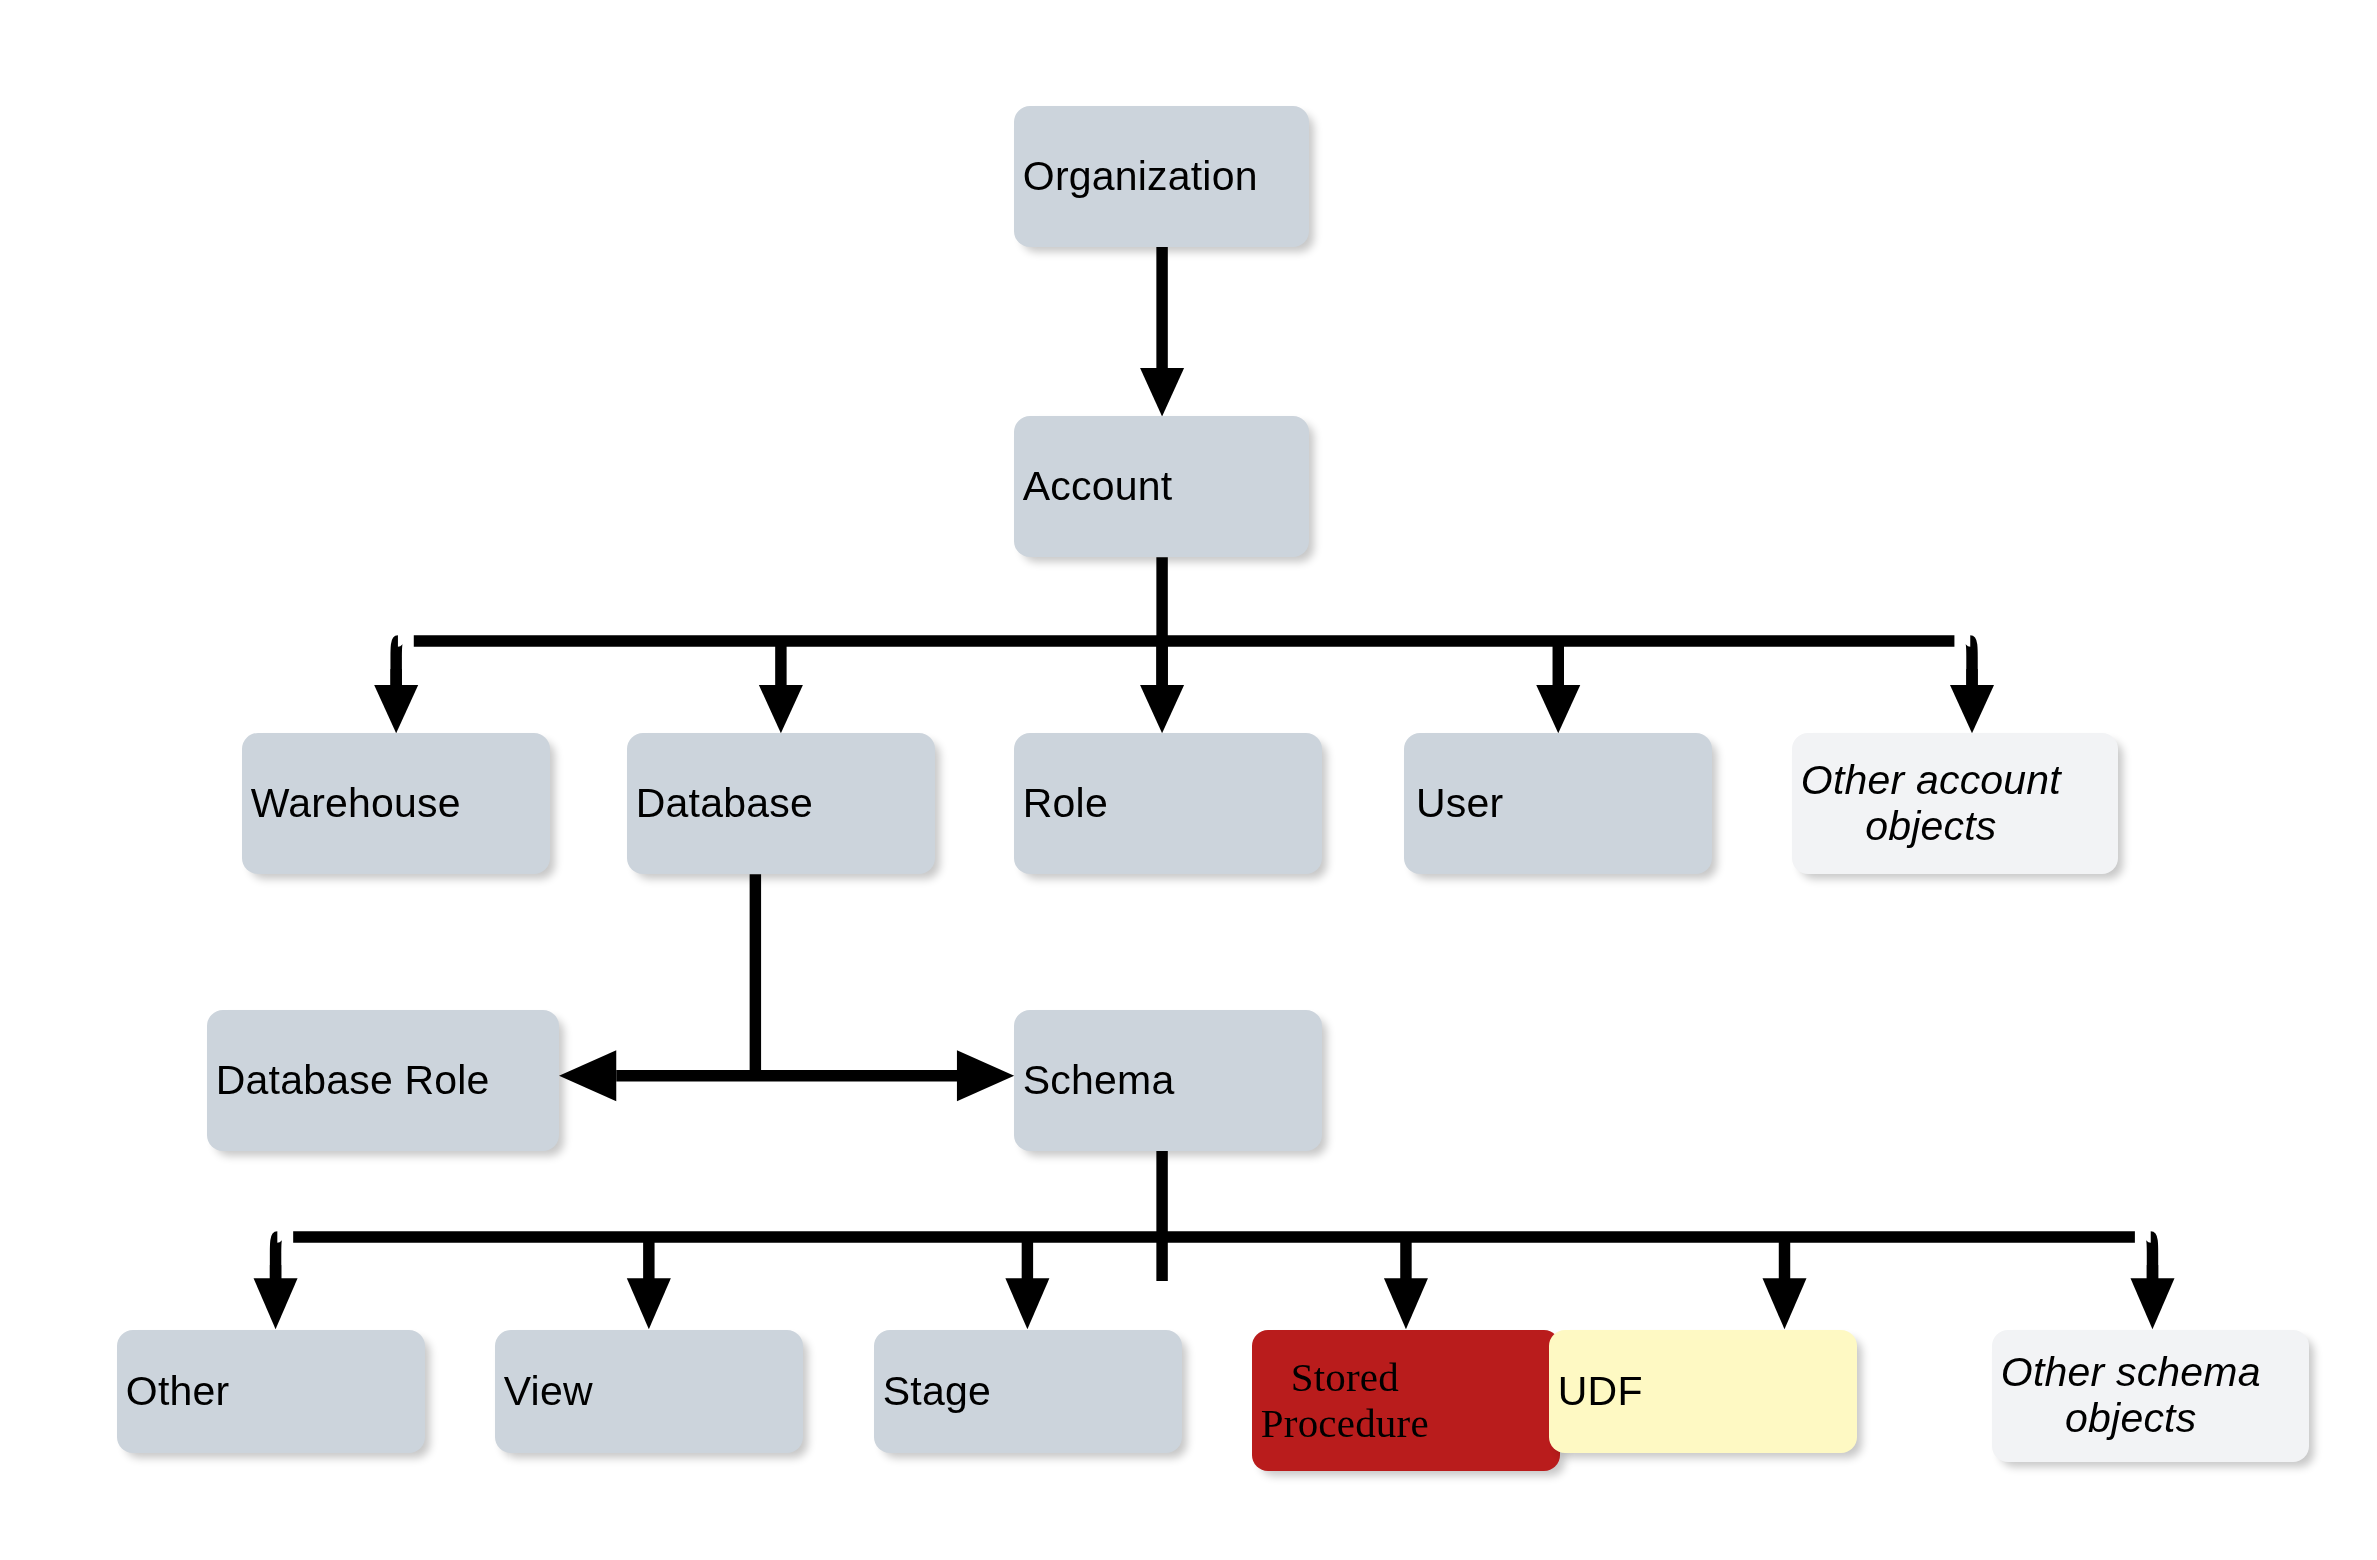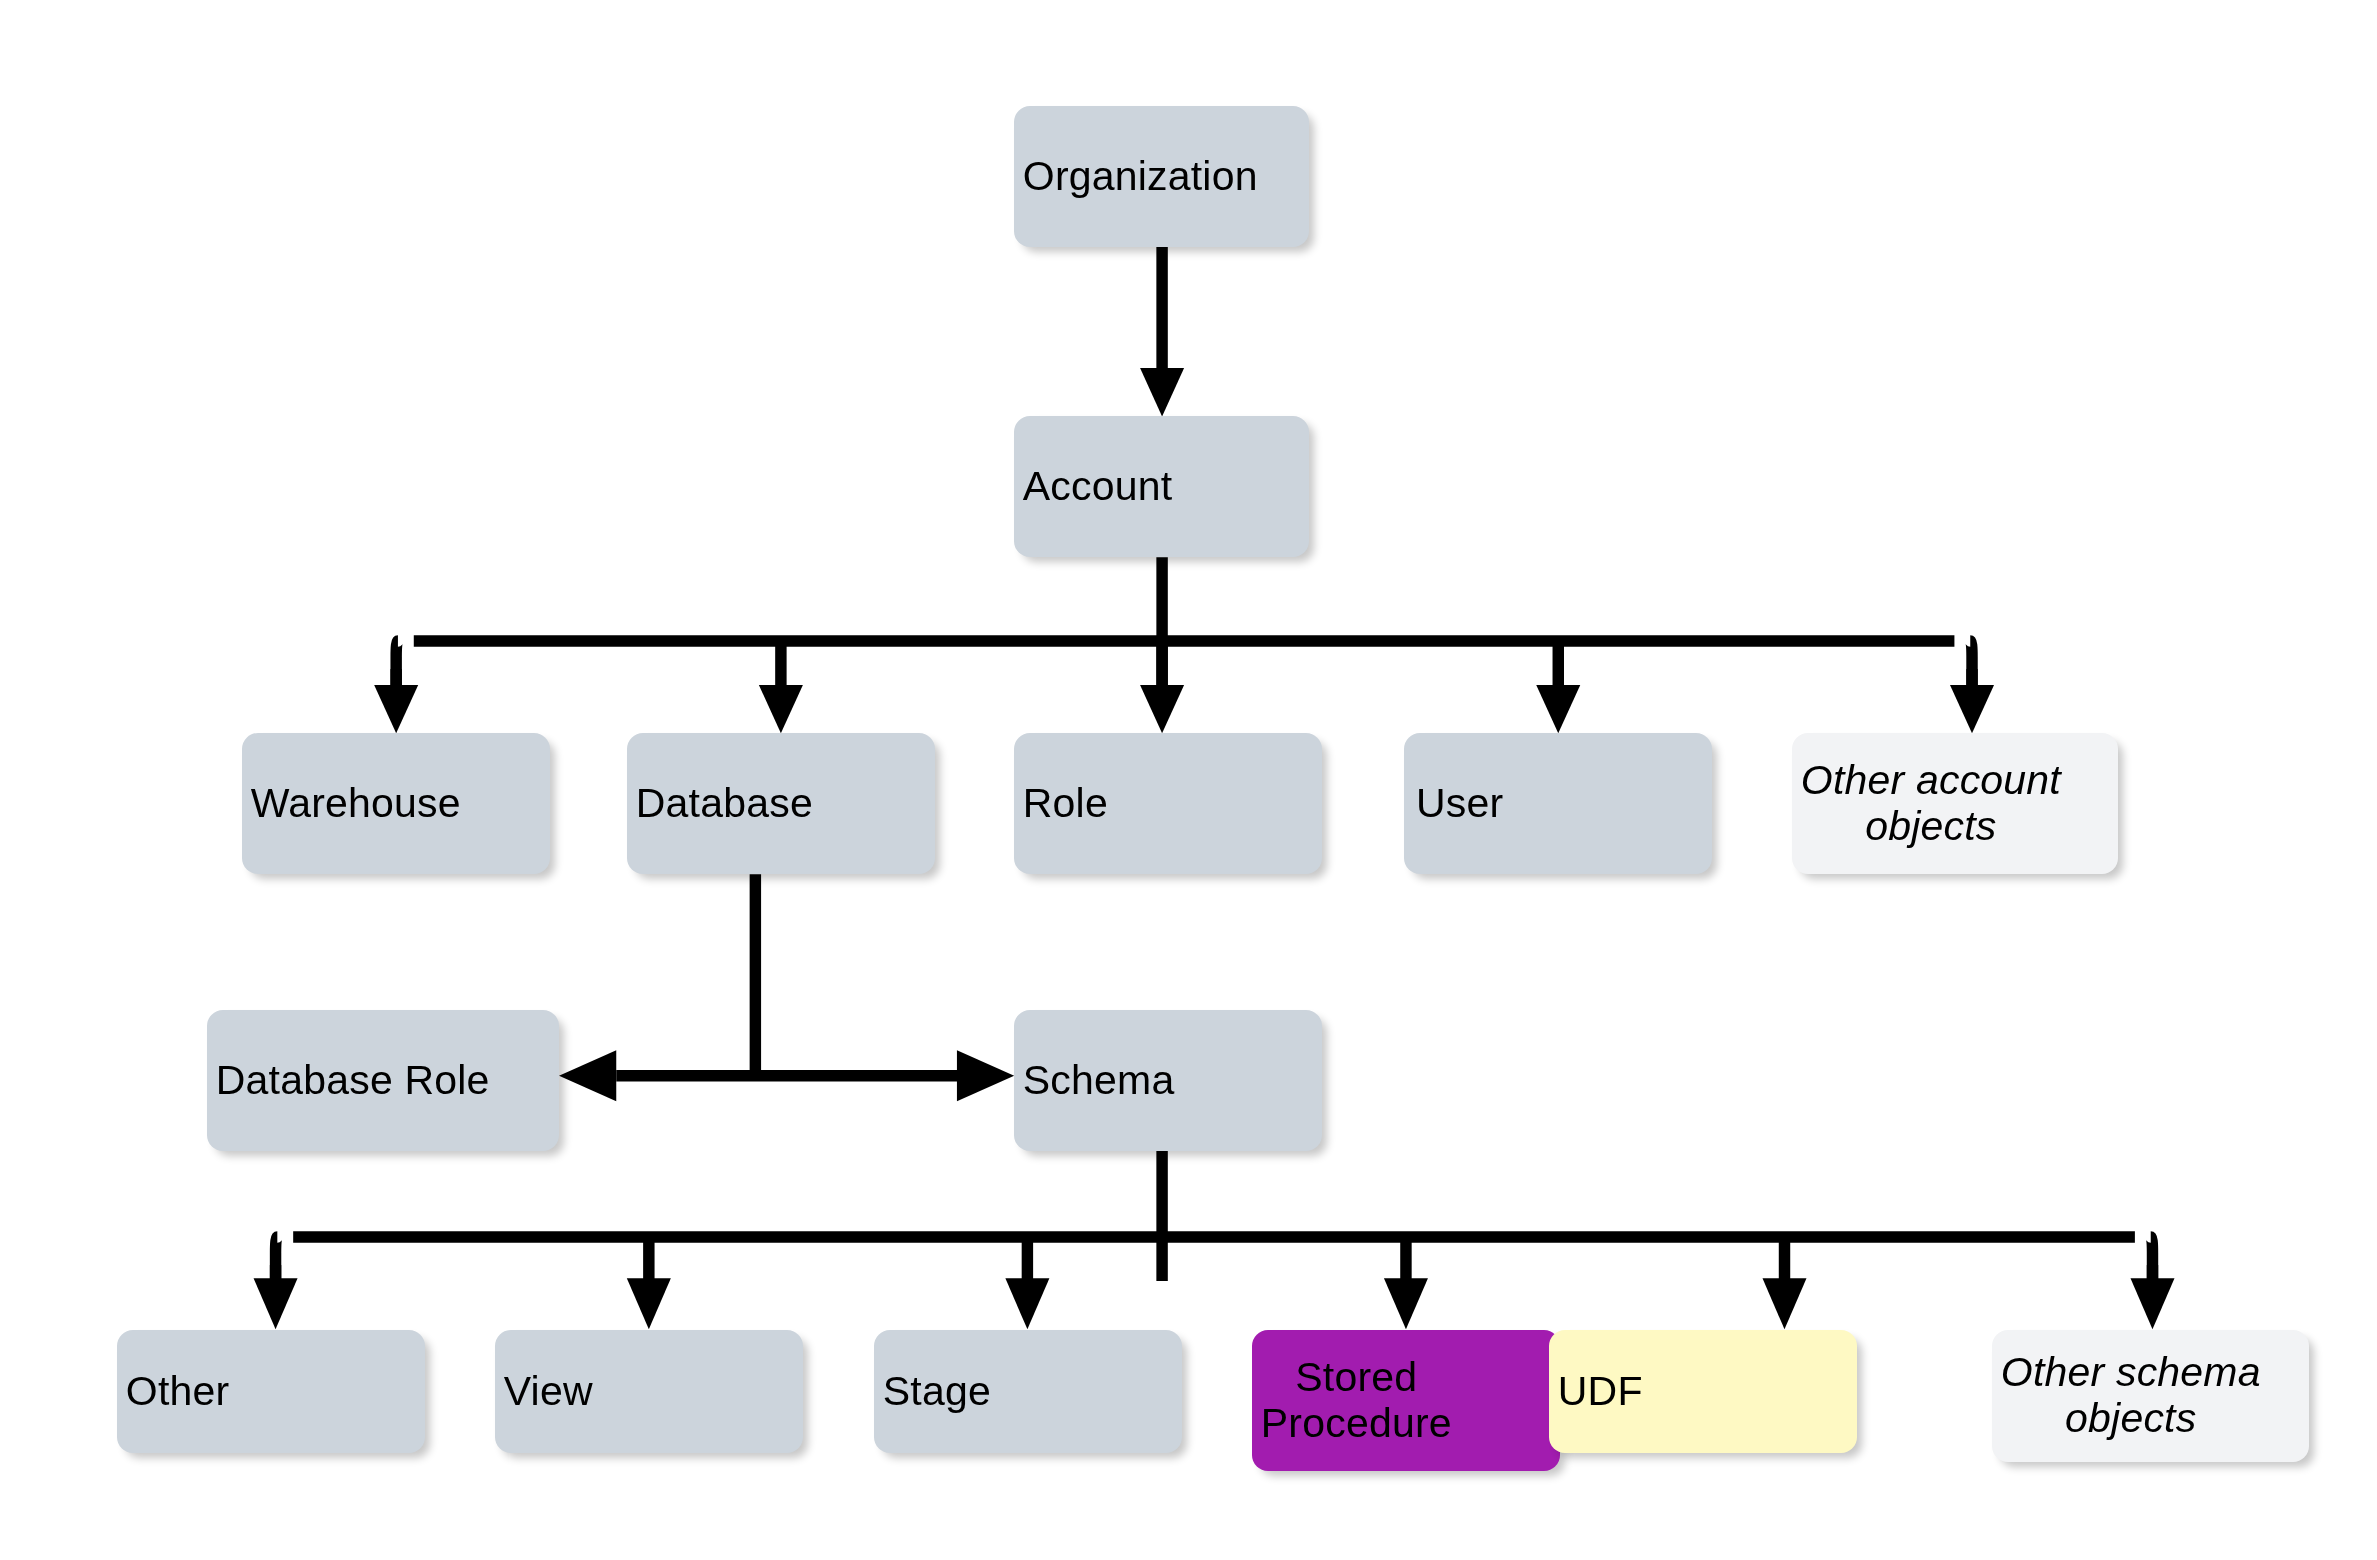--- a/index.html
+++ b/index.html
@@ -171,21 +171,21 @@
       </div>
       <div class="node" style="left: 117px; top: 1330px; width: 308px; height: 123px; background: rgb(204, 212, 220); color: rgb(0, 0, 0);">
         <span class="lbl">Other</span>
       </div>
       <div class="node" style="left: 495px; top: 1330px; width: 308px; height: 123px; background: rgb(204, 212, 220); color: rgb(0, 0, 0);">
         <span class="lbl">View</span>
       </div>
       <div class="node" style="left: 874px; top: 1330px; width: 308px; height: 123px; background: rgb(204, 212, 220); color: rgb(0, 0, 0);">
         <span class="lbl">Stage</span>
       </div>
-      <div class="node" style="left: 1252px; top: 1330px; width: 308px; height: 141px; background: #a21caf; color: rgb(0, 0, 0);">
+      <div class="node" style="left: 1252px; top: 1330px; width: 308px; height: 141px; background: #b91c1c; color: rgb(0, 0, 0); font-family: Liberation Serif, serif;">
         <span class="lbl">Stored
 Procedure</span>
       </div>
       <div class="node" style="left: 1549px; top: 1330px; width: 308px; height: 123px; background: #fef9c3; color: rgb(0, 0, 0);">
         <span class="lbl">UDF</span>
       </div>
       <div class="node muted" style="left: 1992px; top: 1330px; width: 317px; height: 132px; background: rgb(242, 243, 245); color: rgb(0, 0, 0);">
         <span class="lbl">Other schema
 objects</span>
       </div>

